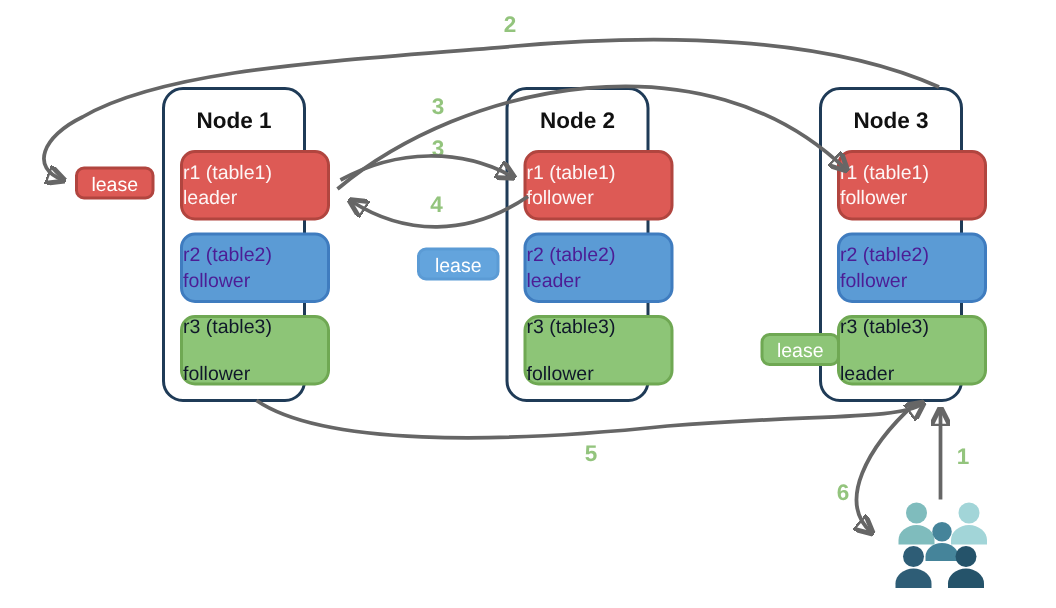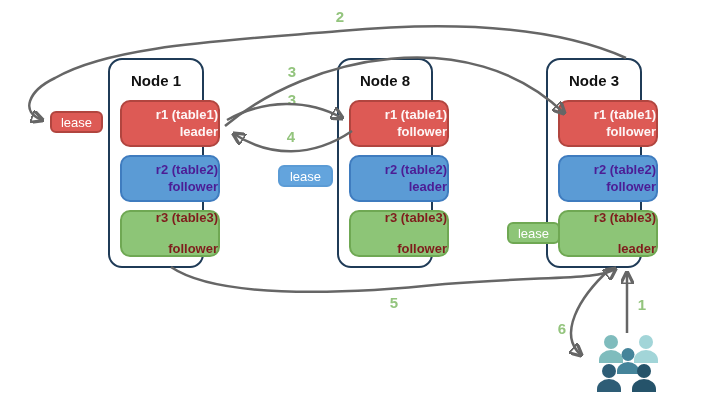--- a/index.html
+++ b/index.html
@@ -6,26 +6,26 @@
   body{font-family:"Liberation Sans", sans-serif;}
   .canvas{position:relative;width:704px;height:405px;background:#ffffff;overflow:hidden;}
 
   
   .node{position:absolute;top:58px;width:96px;height:210px;background:#ffffff;
         border:2px solid #1f3b57;border-radius:14px;box-sizing:border-box;}
   .node-title{position:absolute;top:12px;left:0;width:100%;text-align:center;
         font-size:15px;font-weight:bold;color:#111111;}
   .replica{position:absolute;left:10px;width:100px;height:47px;border-radius:10px;
         border:2px solid;box-sizing:border-box;display:flex;flex-direction:column;
-        align-items:flex-end;justify-content:center;color:#fdf6f6;font-size:13px;line-height:1.25;
-        text-align:center;font-weight:bold;}
+        align-items:flex-start;justify-content:center;color:#fdf6f6;font-size:13px;line-height:1.25;
+        text-align:center;}
   .rep-1{top:40px;} .rep-2{top:95px;} .rep-3{top:150px;}
   .c-red{background:#dd5a55;border-color:#b1453f;}
   .c-blue{background:#5b9bd5;border-color:#3f7cbf;color:#4c1d95;}
-  .c-green{background:#8dc577;border-color:#6fa853;color:#7f1d1d;gap:14px;}
+  .c-green{background:#8dc577;border-color:#6fa853;color:#0f172a;gap:14px;}
 
   
   .lease{position:absolute;border:2px solid;border-radius:6px;box-sizing:border-box;
         display:flex;align-items:center;justify-content:center;font-size:13px;color:#ffffff;text-align:center;}
   .lease-red{left:50px;top:111px;width:53px;height:22px;background:#dd5a55;border-color:#b1453f;}
   .lease-blue{left:278px;top:165px;width:55px;height:22px;background:#63a4dd;border-color:#5b9bd5;}
   .lease-green{left:507px;top:222px;width:53px;height:22px;background:#8dc577;border-color:#6fa853;}
 
   
   .step{position:absolute;width:18px;text-align:center;font-size:15px;font-weight:bold;color:#93c47d;}
@@ -57,21 +57,21 @@
       <div>r2 (table2)</div>
       <div>follower</div>
     </div>
     <div class="replica rep-3 c-green">
       <div>r3 (table3)</div>
       <div>follower</div>
     </div>
   </div>
 
   <div class="node" style="left:337px;">
-    <div class="node-title">Node 8</div>
+    <div class="node-title">Node 2</div>
     <div class="replica rep-1 c-red">
       <div>r1 (table1)</div>
       <div>follower</div>
     </div>
     <div class="replica rep-2 c-blue">
       <div>r2 (table2)</div>
       <div>leader</div>
     </div>
     <div class="replica rep-3 c-green">
       <div>r3 (table3)</div>

